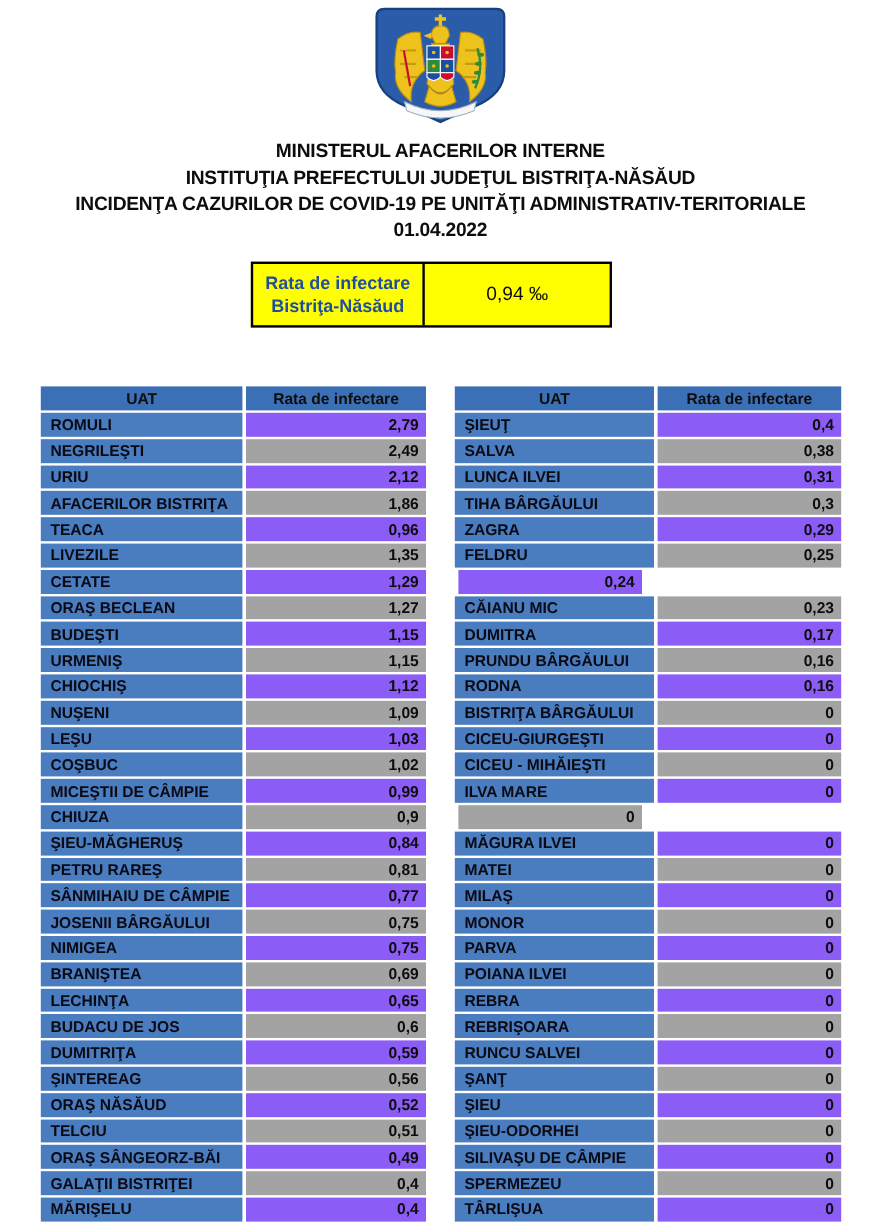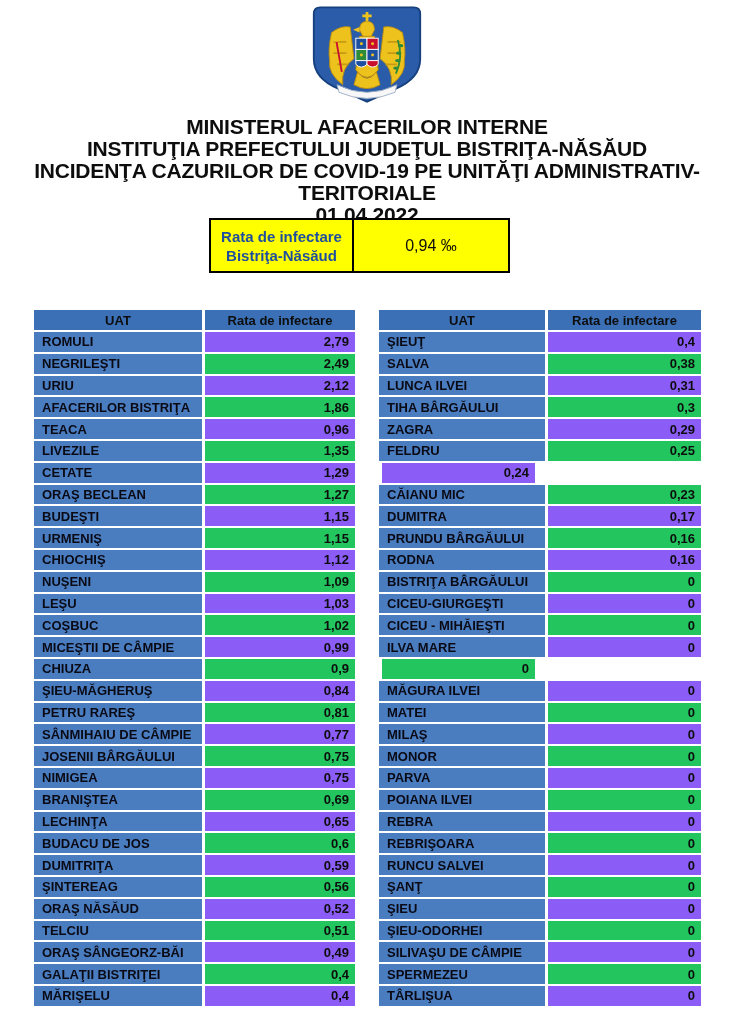--- a/index.html
+++ b/index.html
@@ -4,47 +4,47 @@
 <style>
   html,body { margin:0; padding:0; background:#ffffff; }
   body { width:734px; height:1024px; font-family:"Liberation Sans","DejaVu Sans",sans-serif; }
   .page { position:relative; width:734px; height:1024px; background:#ffffff; overflow:hidden; }
 
   
   .emblem { position:absolute; left:311px; top:4px; width:112px; height:102px; }
 
   
   .titles { position:absolute; left:0; top:116px; width:734px; text-align:center; }
-  .title-line { font-size:21px; font-weight:bold; color:#0d0d0d; line-height:22px; letter-spacing:-0.2px; }
+  .title-line { font-size:16px; font-weight:bold; color:#0d0d0d; line-height:22px; letter-spacing:-0.2px; }
 
   
   .summary-box { position:absolute; left:209px; top:218px; width:297px; height:51px;
                  background:#ffff00; border:2px solid #000; display:flex; }
   .summary-label { width:141px; border-right:2px solid #000; display:flex; flex-direction:column;
                    justify-content:center; text-align:center; }
   .summary-label div { font-size:15px; font-weight:bold; color:#1f4e9e; line-height:19px; }
   .summary-value { flex:1; display:flex; align-items:center; justify-content:center;
                    font-size:16px; font-weight:normal; color:#0d0d0d; }
 
   
   .uat-table { position:absolute; top:310px; }
   .uat-table.t0 { left:34px;  width:321px; }
   .uat-table.t1 { left:379px; width:322px; }
 
-  .thead { display:flex; height:20px; }
+  .thead { display:flex; height:20px;margin-top:12px; }
   .hcell { background:#3b70b6; color:#0d0d0d; font-size:13px; font-weight:bold;
            display:flex; align-items:center; justify-content:center; }
   .trow  { display:flex; height:19.8px; margin-top:2px; }
   .tname { background:#4a7cc0; color:#0a0a14; font-size:13px; font-weight:bold;
            display:flex; align-items:center; padding-left:8px; box-sizing:border-box;
            white-space:nowrap; overflow:hidden; }
   .tval  { color:#0d0d0d; font-size:13px; font-weight:bold; display:flex; align-items:center;
            justify-content:flex-end; padding-right:6px; box-sizing:border-box; margin-left:3px; }
   .trow.odd  .tval { background:#8b5cf6; }
-  .trow.even .tval { background:#22c55e; }
+  .trow.even .tval { background:#a3a3a3; }
 
   .t0 .tname, .t0 .hname { width:168px; }
   .t0 .tval,  .t0 .hval  { width:150px; }
   .t1 .tname, .t1 .hname { width:166px; }
   .t1 .tval,  .t1 .hval  { width:153px; }
   .hval { margin-left:3px; }
 </style>
 </head>
 <body>
 

